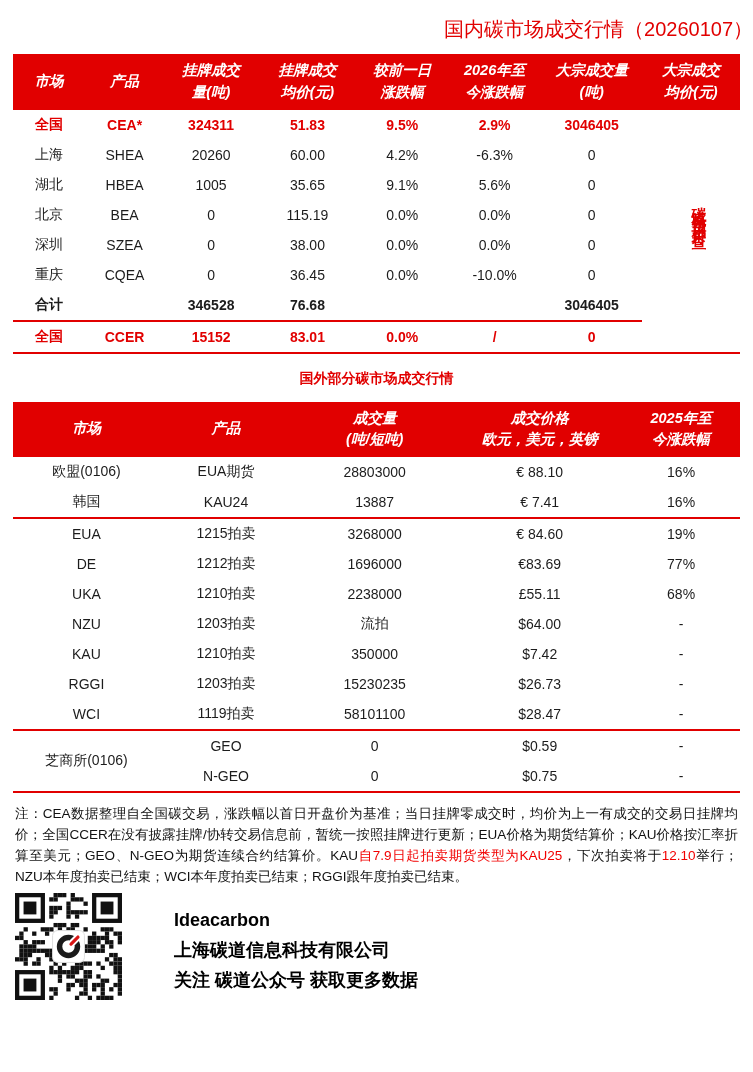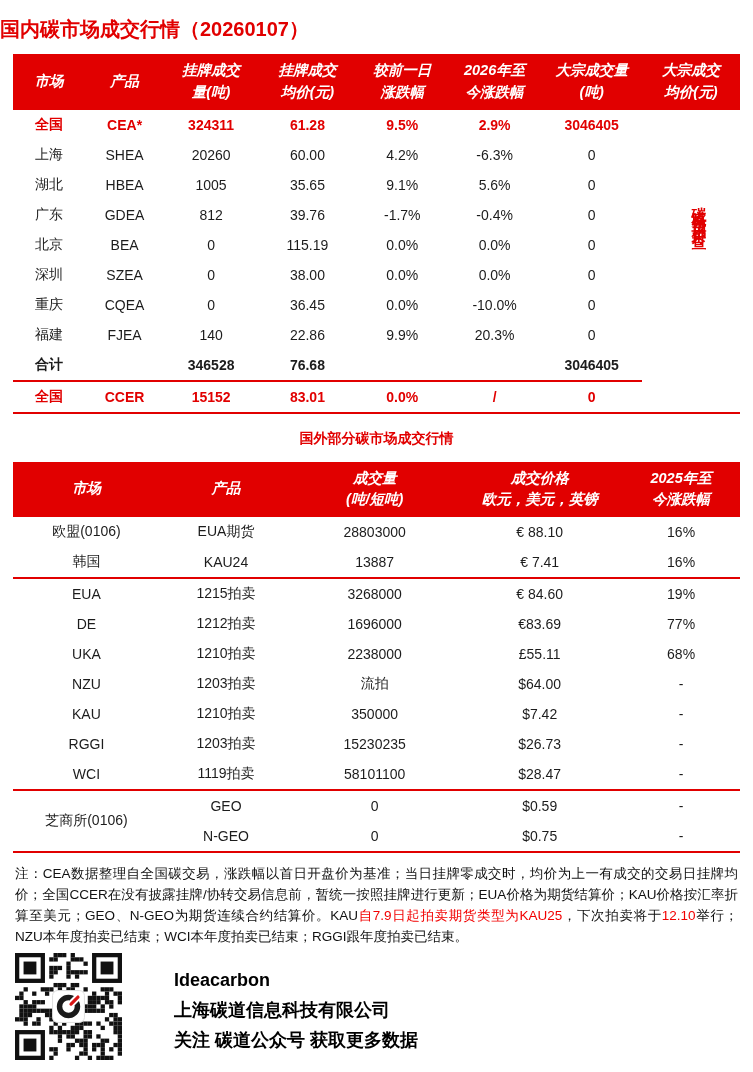--- a/index.html
+++ b/index.html
@@ -6,22 +6,22 @@
     --red:#e10000;
     --ink:#1c1c1c;
   }
   html,body{margin:0;padding:0;}
   body{
     width:753px;height:1072px;background:#fff;position:relative;overflow:hidden;
     font-family:"Liberation Sans","DejaVu Sans",sans-serif;color:var(--ink);
     -webkit-font-smoothing:antialiased;
   }
   .page-title{
-    margin:16px 0 0;text-align:left;color:var(--red);
-    font-size:20px;font-weight:700;line-height:26px;
+    margin:16px 0 0;text-align:right;color:var(--red);
+    font-size:20px;font-weight:400;line-height:26px;
   }
   .section-title{
     margin:12px 0 6px;text-align:center;color:var(--red);
     font-size:14px;font-weight:800;line-height:24px;
   }
   table{
     border-collapse:collapse;table-layout:fixed;
     width:727px;margin:12px 13px 0;
   }
   thead th{
@@ -91,21 +91,21 @@
 (吨)</th>
         <th>大宗成交
 均价(元)</th>
       </tr>
     </thead>
   <tbody>
       <tr class="red">
         <td>全国</td>
         <td>CEA*</td>
         <td>324311</td>
-        <td>61.28</td>
+        <td>51.83</td>
         <td>9.5%</td>
         <td>2.9%</td>
         <td>3046405</td>
         <td></td>
       </tr>
       <tr>
         <td>上海</td>
         <td>SHEA</td>
         <td>20260</td>
         <td>60.00</td>
@@ -118,30 +118,20 @@
         <td>湖北</td>
         <td>HBEA</td>
         <td>1005</td>
         <td>35.65</td>
         <td>9.1%</td>
         <td>5.6%</td>
         <td>0</td>
         <td></td>
       </tr>
       <tr>
-        <td>广东</td>
-        <td>GDEA</td>
-        <td>812</td>
-        <td>39.76</td>
-        <td>-1.7%</td>
-        <td>-0.4%</td>
-        <td>0</td>
-        <td></td>
-      </tr>
-      <tr>
         <td>北京</td>
         <td>BEA</td>
         <td>0</td>
         <td>115.19</td>
         <td>0.0%</td>
         <td>0.0%</td>
         <td>0</td>
         <td></td>
       </tr>
       <tr>
@@ -154,30 +144,20 @@
         <td>0</td>
         <td></td>
       </tr>
       <tr>
         <td>重庆</td>
         <td>CQEA</td>
         <td>0</td>
         <td>36.45</td>
         <td>0.0%</td>
         <td>-10.0%</td>
-        <td>0</td>
-        <td></td>
-      </tr>
-      <tr>
-        <td>福建</td>
-        <td>FJEA</td>
-        <td>140</td>
-        <td>22.86</td>
-        <td>9.9%</td>
-        <td>20.3%</td>
         <td>0</td>
         <td></td>
       </tr>
       <tr class="bold divider">
         <td>合计</td>
         <td></td>
         <td>346528</td>
         <td>76.68</td>
         <td></td>
         <td></td>

